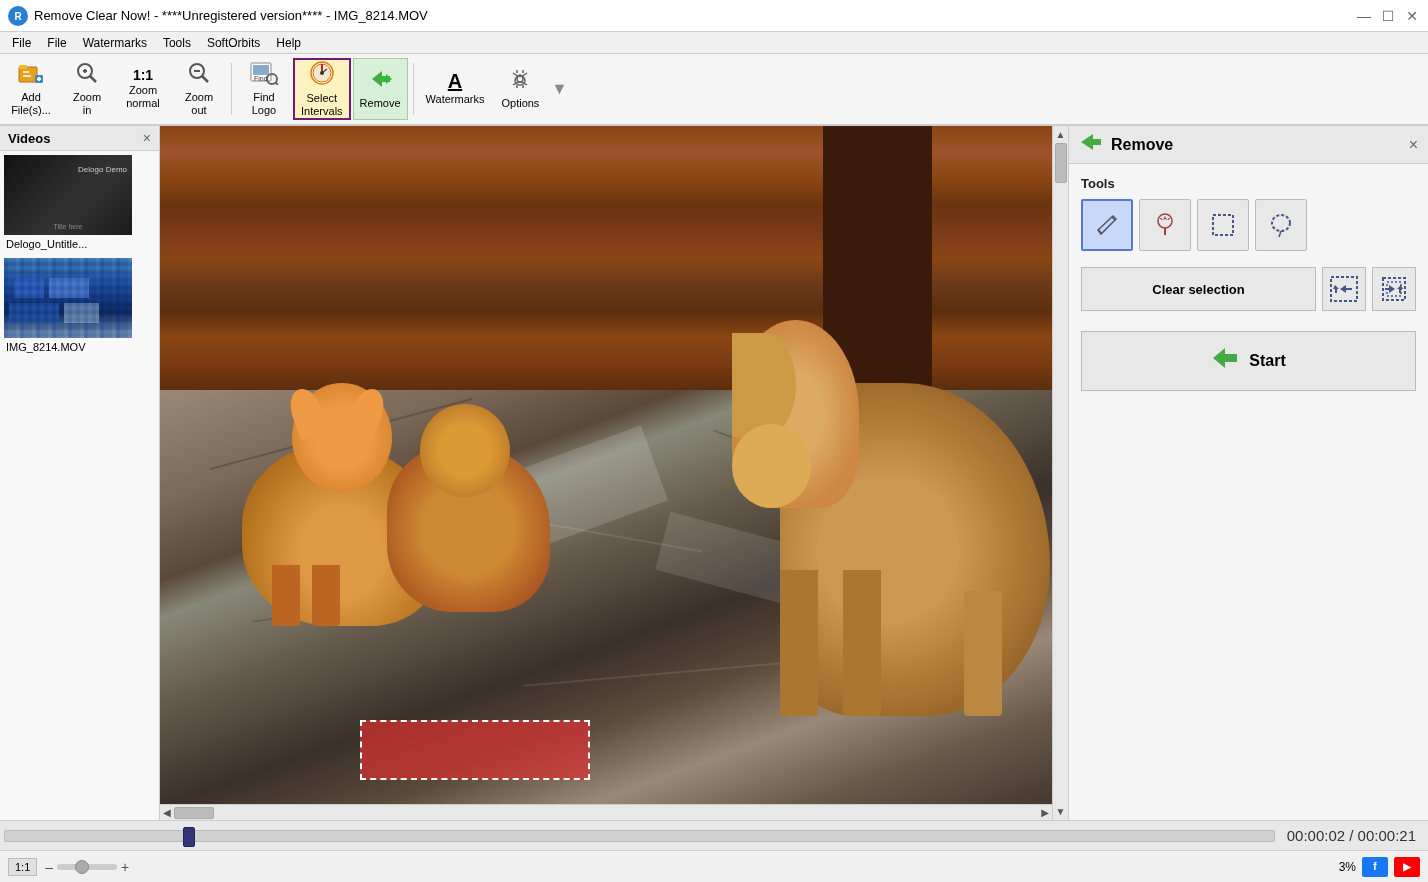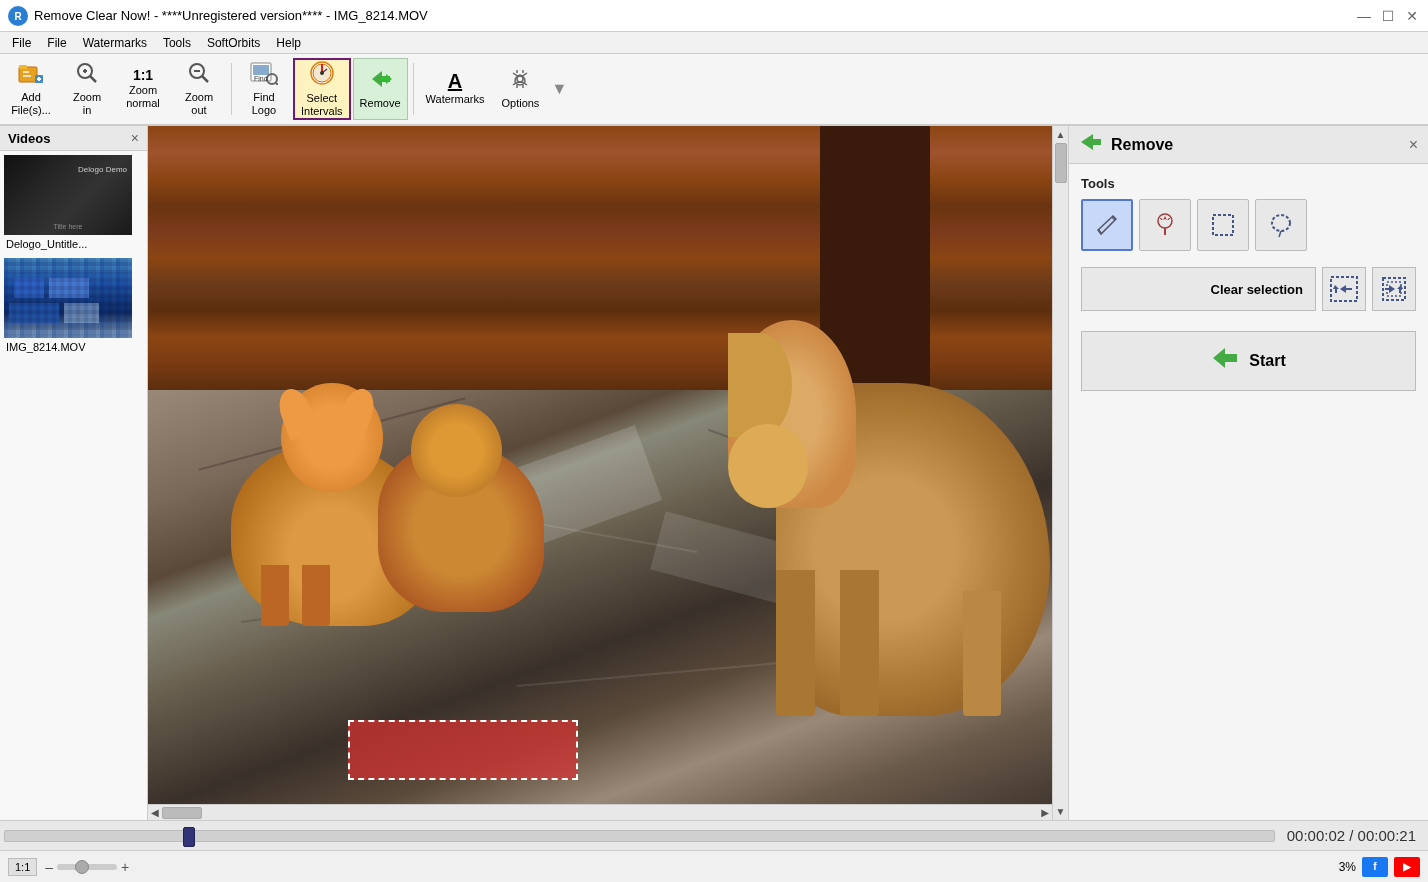--- a/index.html
+++ b/index.html
@@ -69,21 +69,21 @@
     .toolbar-scrollbtn { font-size: 16px; color: #888; cursor: pointer; padding: 2px; }
 
     
     .main-layout {
       display: flex;
       height: calc(882px - 32px - 22px - 72px - 30px - 32px);
     }
 
     
     .videos-panel {
-      width: 148px;
+      width: 160px;
       background: #f8f8f8;
       border-right: 1px solid #ccc;
       overflow-y: auto;
       flex-shrink: 0;
     }
     .videos-header {
       display: flex;
       justify-content: space-between;
       align-items: center;
       padding: 4px 8px;
@@ -183,21 +183,21 @@
     
     .clear-row { display: flex; gap: 6px; margin-bottom: 20px; }
     .clear-btn {
       flex: 1;
       padding: 10px 12px;
       background: #e8e8e8;
       border: 1px solid #bbb;
       cursor: pointer;
       font-size: 13px;
       font-weight: bold;
-      text-align: right;
+      text-align: center;
     }
     .icon-btn {
       width: 44px; height: 44px;
       background: #e8e8e8;
       border: 1px solid #bbb;
       cursor: pointer;
       display: flex; align-items: center; justify-content: center;
       font-size: 18px;
     }
 

